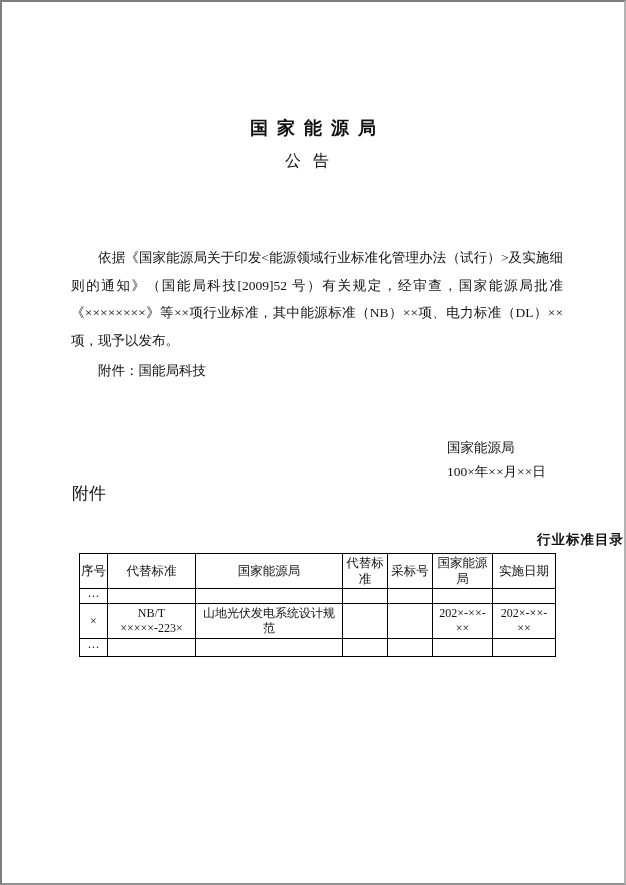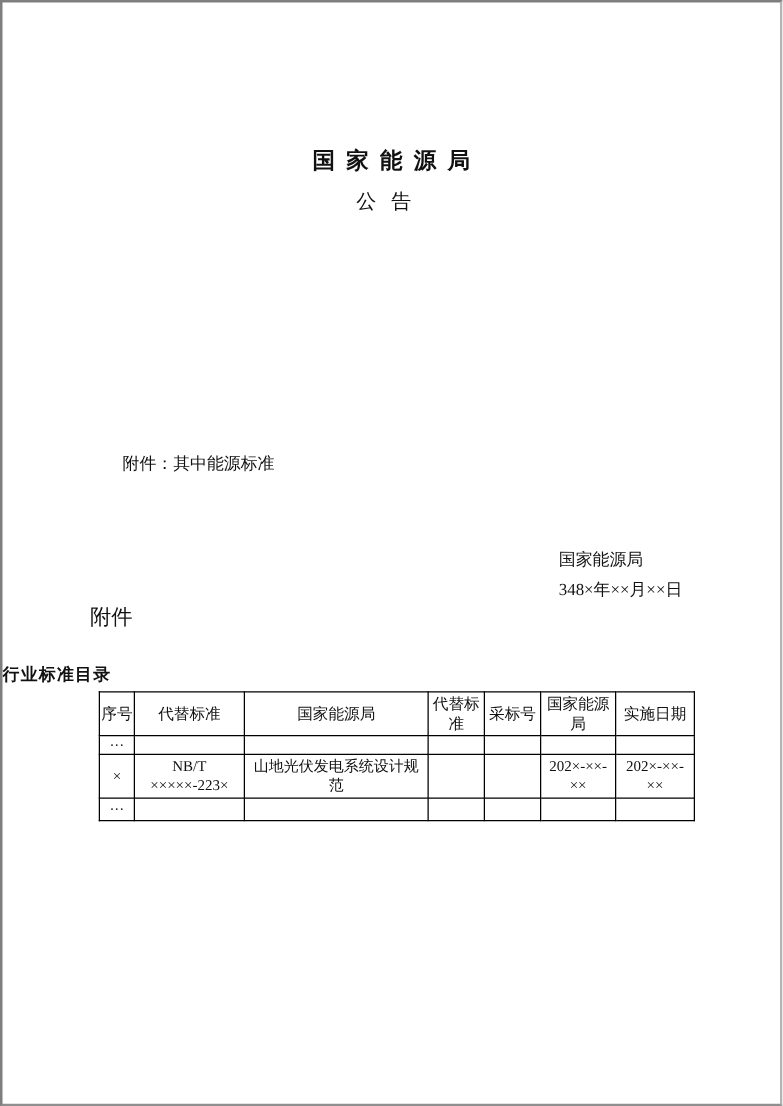--- a/index.html
+++ b/index.html
@@ -88,21 +88,21 @@
     top: 480px;
     left: 70px;
     font-size: 17px;
     white-space: nowrap;
   }
   .table-title {
     position: absolute;
     top: 529px;
     left: 0;
     right: 0;
-    text-align: left;
+    text-align: right;
     font-size: 13.5px;
     font-weight: bold;
     letter-spacing: 1px;
   }
   table.standards {
     position: absolute;
     top: 551px;
     left: 77px;
     width: 477px;
     border-collapse: collapse;
@@ -136,26 +136,27 @@
 </head>
 <body>
 
 <div class="page">
 
   <div class="doc-title">国家能源局</div>
 
   <div class="doc-subtitle">公告</div>
 
 
-
-  <div class="attachment-note">附件：其中能源标准</div>
+  <p class="body-par">依据《国家能源局关于印发&lt;能源领域行业标准化管理办法（试行）&gt;及实施细则的通知》（国能局科技[2009]52 号）有关规定，经审查，国家能源局批准《××××××××》等××项行业标准，其中能源标准（NB）××项、电力标准（DL）××项，现予以发布。</p>
+
+  <div class="attachment-note">附件：国能局科技</div>
 
   <div class="sig-org">国家能源局</div>
 
-  <div class="sig-date">348×年××月××日</div>
+  <div class="sig-date">100×年××月××日</div>
 
   <div class="attachment-label">附件</div>
 
   <div class="table-title">行业标准目录</div>
 
   <table class="standards">
     <colgroup>
       <col style="width:28px">
       <col style="width:88px">
       <col style="width:147px">

